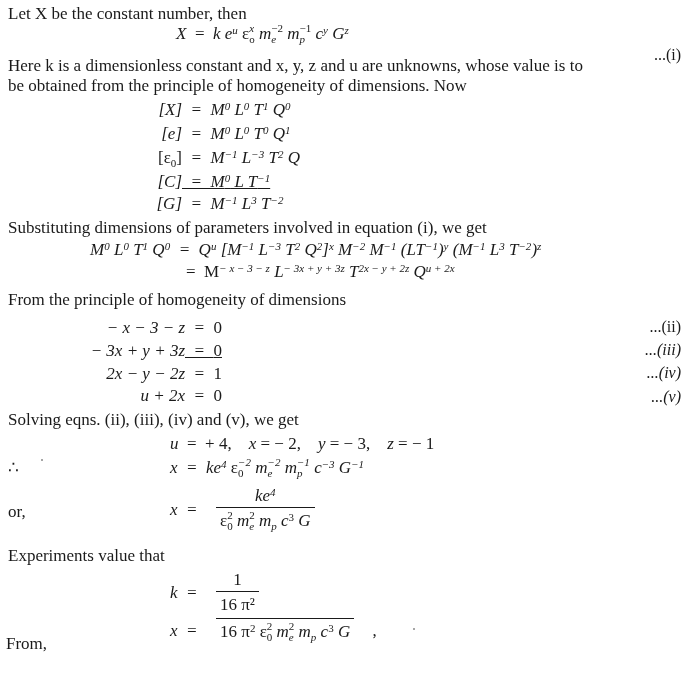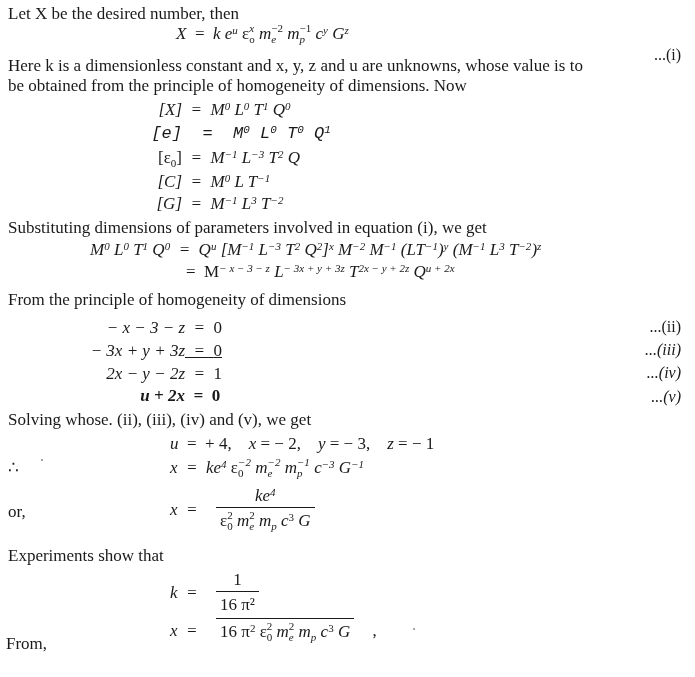--- a/index.html
+++ b/index.html
@@ -19,45 +19,45 @@
   .eq { position: absolute; white-space: nowrap; }
   .lhs { display: inline-block; text-align: right; }
   .frac { display: inline-block; vertical-align: middle; text-align: center; margin-left: 10px; }
   .frac .num { display: block; padding: 0 4px 1px; line-height: 20px; }
   .frac .den { display: block; border-top: 1px solid #1a1a1a; padding: 2px 4px 0; line-height: 22px; }
   .dot { position: absolute; width: 2px; height: 2px; background: #888; border-radius: 1px; }
 </style>
 </head>
 <body>
 
-<div class="line" style="left:8px; top:4px;"><span>Let X be the desired number, then</span></div>
+<div class="line" style="left:8px; top:4px;"><span>Let X be the constant number, then</span></div>
 
 <div class="eq" style="left:176px; top:24px;">
   <span class="it">X</span> &nbsp;=&nbsp; <span class="it">k e<sup>u</sup></span>
   <span>ε</span><span class="supsub"><span class="it">x</span><span>o</span></span>
   <span class="it">m</span><span class="supsub"><span>−2</span><span class="it">e</span></span>
   <span class="it">m</span><span class="supsub"><span>−1</span><span class="it">p</span></span>
   <span class="it">c<sup>y</sup></span> <span class="it">G<sup>z</sup></span>
 </div>
 <div class="label" style="top:46px;">...(i)</div>
 
 <div class="line" style="left:8px; top:56px;"><span>Here k is a dimensionless constant and x, y, z and u are unknowns, whose value is to</span></div>
 <div class="line" style="left:8px; top:76px;"><span>be obtained from the principle of homogeneity of dimensions. Now</span></div>
 
 <div>
   <div class="eq it" style="left:150px; top:100px;">
     <span class="lhs" style="width:32px;">[X]</span> &nbsp;=&nbsp; M<sup>0</sup> L<sup>0</sup> T<sup>1</sup> Q<sup>0</sup>
   </div>
-  <div class="eq it" style="left:150px; top:124px;font-family:Liberation Mono, monospace;">
+  <div class="eq it" style="left:150px; top:124px;">
     <span class="lhs" style="width:32px;">[e]</span> &nbsp;=&nbsp; M<sup>0</sup> L<sup>0</sup> T<sup>0</sup> Q<sup>1</sup>
   </div>
   <div class="eq it" style="left:150px; top:148px;">
     <span class="lhs" style="width:32px;"><span style="font-style:normal">[ε<sub>0</sub>]</span></span> &nbsp;=&nbsp; M<sup>−1</sup> L<sup>−3</sup> T<sup>2</sup> Q
   </div>
-  <div class="eq it" style="left:150px; top:172px;">
+  <div class="eq it" style="left:150px; top:172px;text-decoration:underline;">
     <span class="lhs" style="width:32px;">[C]</span> &nbsp;=&nbsp; M<sup>0</sup> L T<sup>−1</sup>
   </div>
   <div class="eq it" style="left:150px; top:194px;">
     <span class="lhs" style="width:32px;">[G]</span> &nbsp;=&nbsp; M<sup>−1</sup> L<sup>3</sup> T<sup>−2</sup>
   </div>
 </div>
 
 <div class="line" style="left:8px; top:218px;"><span>Substituting dimensions of parameters involved in equation (i), we get</span></div>
 <div class="eq it" style="left:90px; top:240px;">
   M<sup>0</sup> L<sup>0</sup> T<sup>1</sup> Q<sup>0</sup> &nbsp;=&nbsp; Q<sup>u</sup> [M<sup>−1</sup> L<sup>−3</sup> T<sup>2</sup> Q<sup>2</sup>]<sup>x</sup> M<sup>−2</sup> M<sup>−1</sup> (LT<sup>−1</sup>)<sup>y</sup> (M<sup>−1</sup> L<sup>3</sup> T<sup>−2</sup>)<sup>z</sup>
@@ -76,26 +76,26 @@
 <div class="eq it" style="left:40px; top:341px;text-decoration:underline;">
   <span class="lhs" style="width:145px;">− 3x + y + 3z</span> &nbsp;=&nbsp; <span style="font-style:normal">0</span>
 </div>
 <div class="label it" style="top:341px;">...(iii)</div>
 
 <div class="eq it" style="left:40px; top:364px;">
   <span class="lhs" style="width:145px;">2x − y − 2z</span> &nbsp;=&nbsp; <span style="font-style:normal">1</span>
 </div>
 <div class="label it" style="top:364px;">...(iv)</div>
 
-<div class="eq it" style="left:40px; top:386px;font-weight:bold;">
+<div class="eq it" style="left:40px; top:386px;">
   <span class="lhs" style="width:145px;">u + 2x</span> &nbsp;=&nbsp; <span style="font-style:normal">0</span>
 </div>
 <div class="label it" style="top:388px;">...(v)</div>
 
-<div class="line" style="left:8px; top:410px;"><span>Solving whose. (ii), (iii), (iv) and (v), we get</span></div>
+<div class="line" style="left:8px; top:410px;"><span>Solving eqns. (ii), (iii), (iv) and (v), we get</span></div>
 <div class="eq" style="left:170px; top:434px;">
   <span class="it">u</span> &nbsp;=&nbsp; <span>+ 4</span>, &nbsp;&nbsp;
   <span class="it">x</span> = <span>− 2</span>, &nbsp;&nbsp;
   <span class="it">y</span> = <span>− 3</span>, &nbsp;&nbsp;
   <span class="it">z</span> = <span>− 1</span>
 </div>
 
 <div class="line" style="left:8px; top:458px;">∴</div>
 <div class="dot" style="left:41px; top:459px;"></div>
 <div class="eq it" style="left:170px; top:458px;">
@@ -107,21 +107,21 @@
 
 <div class="line" style="left:8px; top:502px;">or,</div>
 <div class="eq it" style="left:170px; top:486px;">
   <span style="vertical-align:middle;">x &nbsp;=&nbsp;</span>
   <span class="frac">
     <span class="num">ke<sup>4</sup></span>
     <span class="den"><span style="font-style:normal">ε</span><span class="supsub"><span style="font-style:normal">2</span><span style="font-style:normal">0</span></span> m<span class="supsub"><span style="font-style:normal">2</span><span>e</span></span> m<sub>p</sub> c<sup style="font-style:normal">3</sup> G</span>
   </span>
 </div>
 
-<div class="line" style="left:8px; top:546px;"><span>Experiments show that</span></div>
+<div class="line" style="left:8px; top:546px;"><span>Experiments value that</span></div>
 <div class="eq it" style="left:170px; top:570px;">
   <span style="vertical-align:middle;">k &nbsp;=&nbsp;</span>
   <span class="frac" style="font-style:normal;">
     <span class="num">1</span>
     <span class="den">16 π²</span>
   </span>
 </div>
 
 <div class="line" style="left:6px; top:634px;">From,</div>
 <div class="eq it" style="left:170px; top:618px;">

